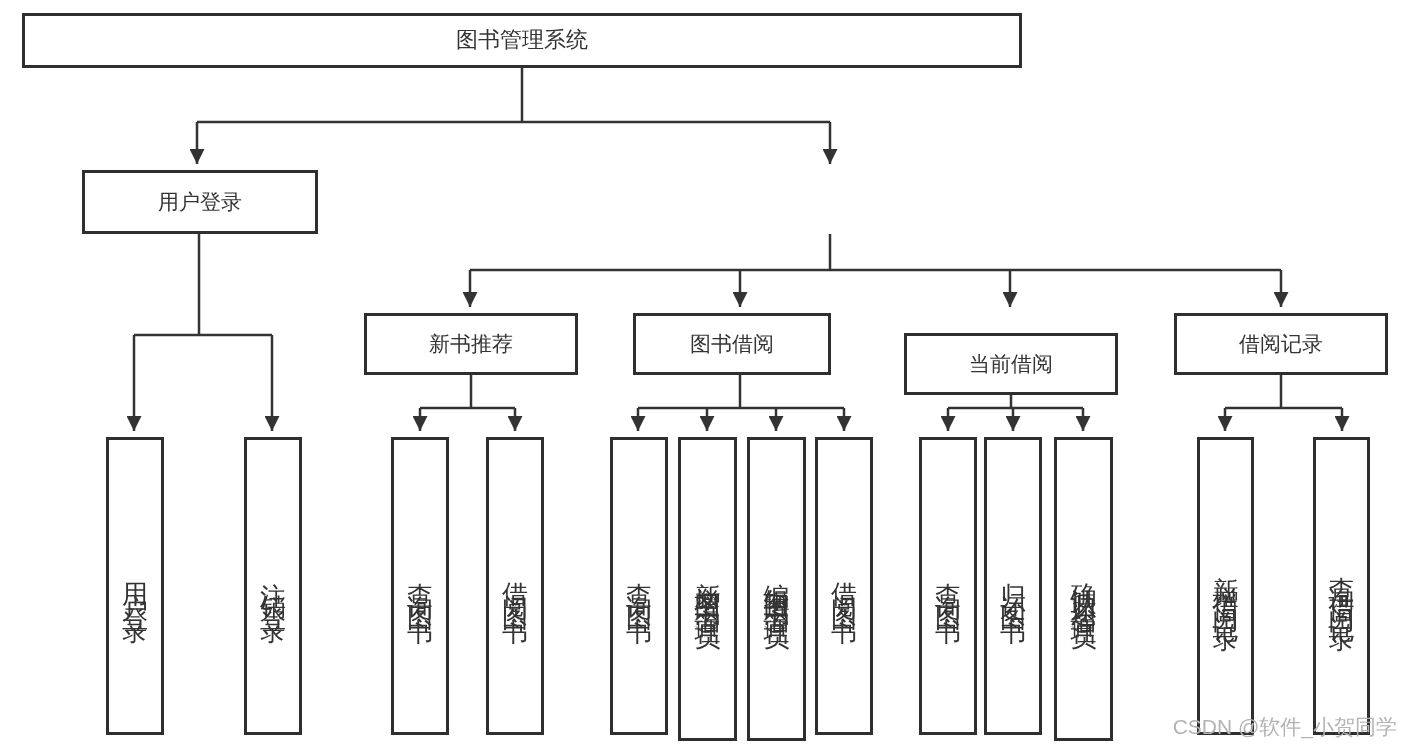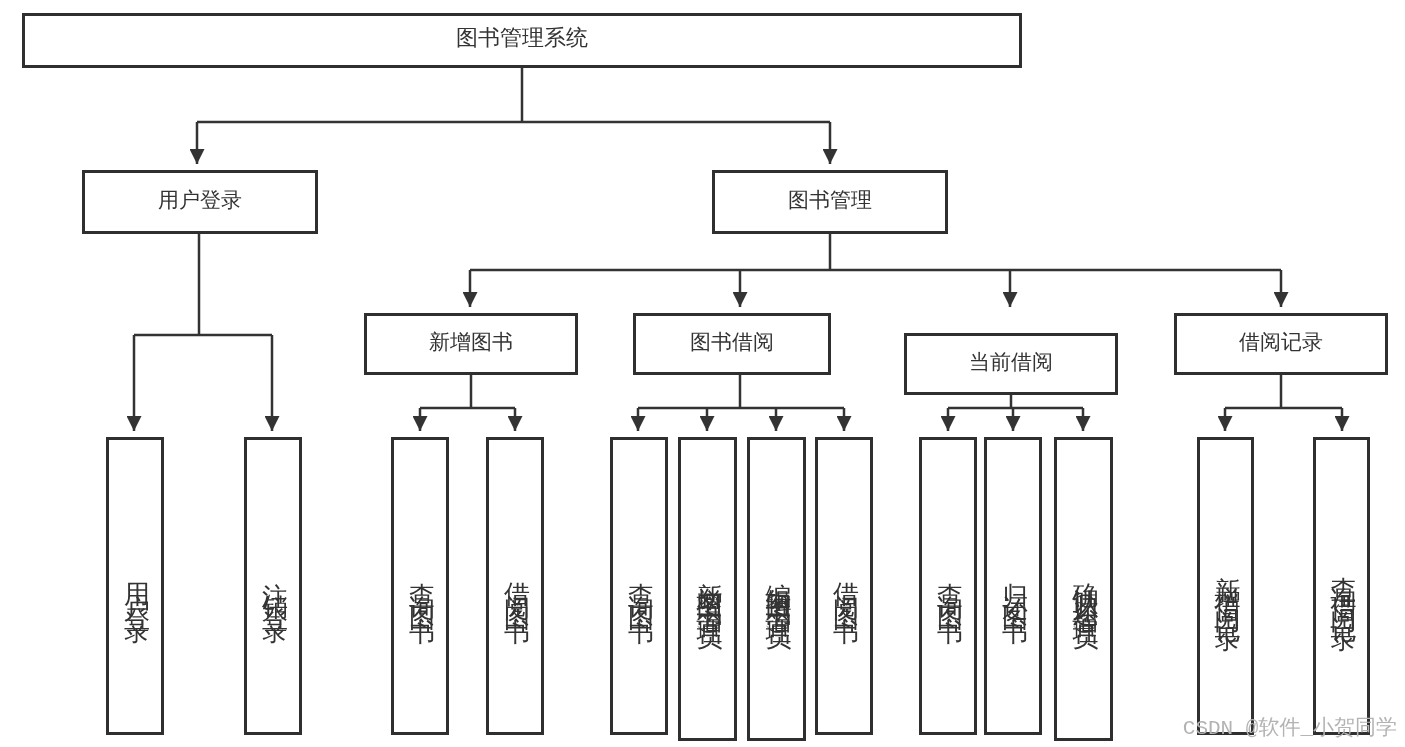--- a/index.html
+++ b/index.html
@@ -1,21 +1,21 @@
 <!DOCTYPE html>
 <html><head>
 <meta charset="utf-8">
 <style>
   html, body { margin: 0; padding: 0; background: #ffffff; }
   .canvas {
     position: relative;
     width: 1405px;
     height: 747px;
     background: #ffffff;
-    font-family: Liberation Mono, monospace;
+    font-family: Liberation Sans, sans-serif;
     overflow: hidden;
     border-radius: 6px;
   }
   .connectors {
     position: absolute;
     left: 0; top: 0;
     width: 1405px; height: 747px;
     pointer-events: none;
   }
   .node {
@@ -114,23 +114,22 @@
       <line x1="1281" y1="375" x2="1281" y2="408"></line>
       <line x1="1225" y1="408" x2="1342" y2="408"></line>
       <line x1="1225" y1="408" x2="1225" y2="431" marker-end="url(#arrow)"></line>
       <line x1="1342" y1="408" x2="1342" y2="431" marker-end="url(#arrow)"></line>
     </g>
   </svg>
 
   <div class="node h h-title" style="left:22px; top:13px; width:1000px; height:55px;">图书管理系统</div>
 
   <div class="node h" style="left:82px; top:170px; width:236px; height:64px;">用户登录</div>
-  <div class="node h" style="left:712px; top:170px; width:236px; height:64px;">图书管理</div>
 
-  <div class="node h" style="left:364px; top:313px; width:214px; height:62px;">新增图书</div>
+  <div class="node h" style="left:364px; top:313px; width:214px; height:62px;">新书推荐</div>
   <div class="node h" style="left:633px; top:313px; width:198px; height:62px;">图书借阅</div>
   <div class="node h" style="left:904px; top:313px; width:214px; height:62px;margin-top:20px;">当前借阅</div>
   <div class="node h" style="left:1174px; top:313px; width:214px; height:62px;">借阅记录</div>
 
   <div class="node v" style="left:106px; top:437px; width:58px; height:298px;">用户登录</div>
   <div class="node v" style="left:244px; top:437px; width:58px; height:298px;">注销登录</div>
 
   <div class="node v" style="left:391px; top:437px; width:58px; height:298px;">查询图书</div>
   <div class="node v" style="left:486px; top:437px; width:58px; height:298px;">借阅图书</div>
 

